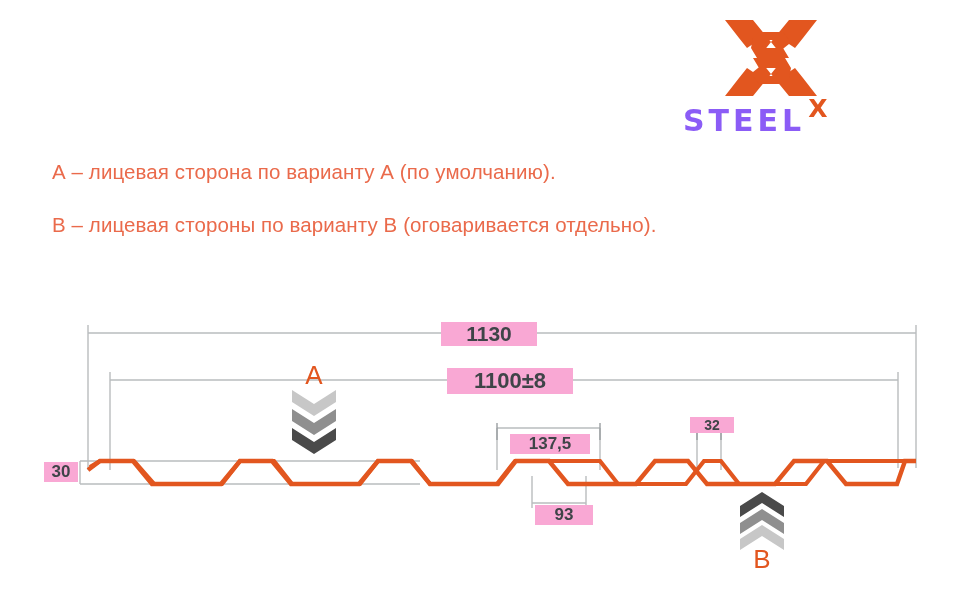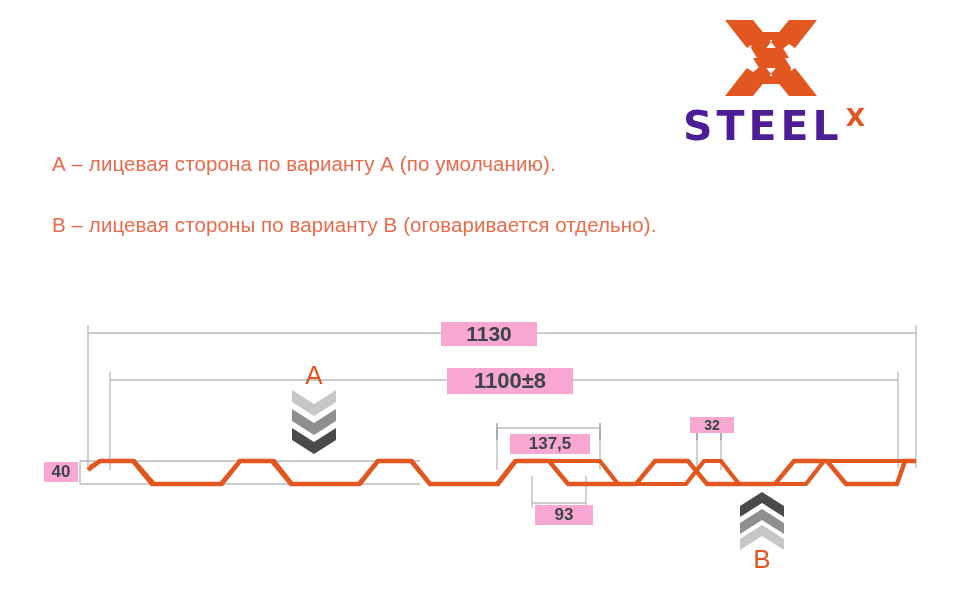--- a/index.html
+++ b/index.html
@@ -35,24 +35,24 @@
     left: 0px;
     top: 92px;
     width: 220px;
     height: 44px;
     display: flex;
     align-items: baseline;
     justify-content: flex-start;
   }
   #logo-word-steel {
     font-family: "DejaVu Sans", sans-serif;
-    font-size: 41px;
+    font-size: 30px;
     font-weight: bold;
     letter-spacing: 4px;
-    color: #4c1d95;
+    color: #8b5cf6;
     line-height: 1;
   }
   #logo-word-x {
     font-family: "DejaVu Sans", sans-serif;
     font-size: 25px;
     font-weight: bold;
     color: #e2561f;
     line-height: 1;
     position: relative;
     top: -14px;
@@ -62,21 +62,21 @@
   
   .legend-line {
     position: absolute;
     left: 52px;
     font-family: "Liberation Sans", sans-serif;
     font-size: 20.5px;
     color: #ea6a4b;
     white-space: nowrap;
     letter-spacing: 0.1px;
   }
-  #legend-a { top: 152px; }
+  #legend-a { top: 160px; }
   #legend-b { top: 213px; }
 
   
   #drawing {
     position: absolute;
     left: 0;
     top: 0;
     width: 970px;
     height: 597px;
   }
@@ -304,21 +304,21 @@
     <line x1="697" y1="423" x2="697" y2="440"></line>
     <line x1="721" y1="423" x2="721" y2="440"></line>
   </g>
 </svg>
 
 <div class="dim-label" id="dim-1130">1130</div>
 <div class="dim-label" id="dim-1100">1100±8</div>
 <div class="dim-label" id="dim-1375">137,5</div>
 <div class="dim-label" id="dim-32">32</div>
 <div class="dim-label" id="dim-67">93</div>
-<div class="dim-label" id="dim-20">40</div>
+<div class="dim-label" id="dim-20">30</div>
 
 <div id="marker-a">
   <div id="marker-a-letter">А</div>
   <svg id="marker-a-chevrons" viewBox="0 0 50 64" xmlns="http://www.w3.org/2000/svg">
     <path fill="#c7c7c7" d="M3,0 L25,14 L47,0 L47,12 L25,26 L3,12 Z"></path>
     <path fill="#8f8f8f" d="M3,19 L25,33 L47,19 L47,31 L25,45 L3,31 Z"></path>
     <path fill="#4a4a4a" d="M3,38 L25,52 L47,38 L47,50 L25,64 L3,50 Z"></path>
   </svg>
 </div>
 

